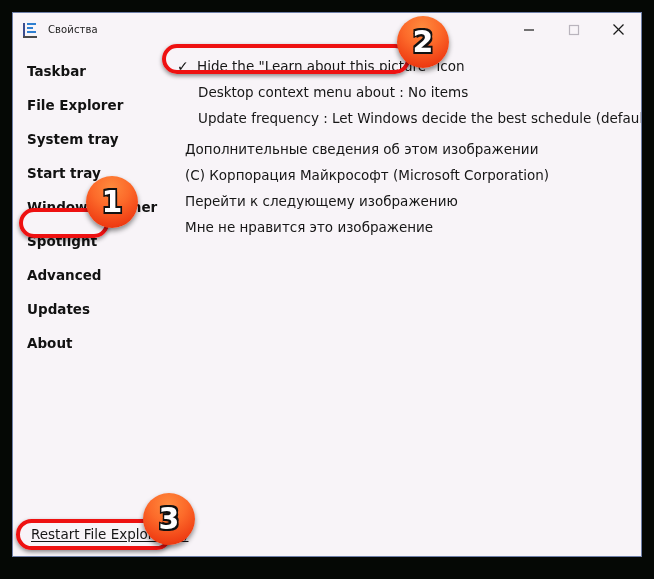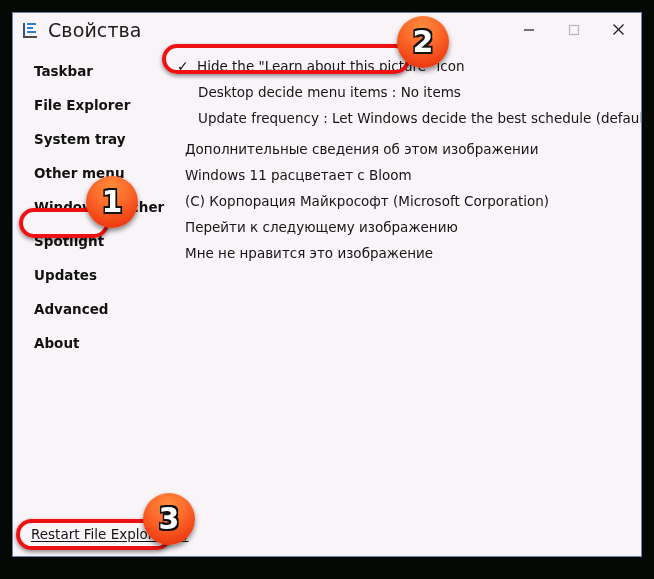--- a/index.html
+++ b/index.html
@@ -72,21 +72,21 @@
   #title-icon .l3 { top: 9px;  width: 9px; }
   #title-icon .base {
     position: absolute;
     left: 0; top: 14px;
     width: 14px; height: 2px;
     background: #4a4a4a;
   }
 
   #title-text {
     margin-left: 9px;
-    font-size: 19px;
+    font-size: 10px;
     color: #1c1c1c;
     letter-spacing: 0.1px;
     white-space: nowrap;
   }
 
   #window-controls {
     margin-left: auto;
     display: flex;
     height: 33px;
   }
@@ -116,21 +116,21 @@
     display: block;
     height: 34px;
     line-height: 34px;
     padding-left: 14px;
     font-size: 13.5px;
     font-weight: bold;
     color: #121212;
     white-space: nowrap;
     position: relative;
   }
-  .nav-item .nav-label { display: inline-block; margin-left: 7px; }
+  .nav-item .nav-label { display: inline-block; }
   .nav-item.selected .nav-label {
     text-underline-offset: 2px;
   }
 
   
   #content {
     position: absolute;
     left: 152px;
     top: 33px;
     width: 478px;
@@ -275,62 +275,59 @@
       <div class="nav-item">
         <span class="nav-label">Taskbar</span>
       </div>
       <div class="nav-item">
         <span class="nav-label">File Explorer</span>
       </div>
       <div class="nav-item">
         <span class="nav-label">System tray</span>
       </div>
       <div class="nav-item">
-        <span class="nav-label">Other menu</span>
+        <span class="nav-label">Start tray</span>
       </div>
       <div class="nav-item">
         <span class="nav-label">Window switcher</span>
       </div>
       <div class="nav-item selected">
         <span class="nav-label">Spotlight</span>
       </div>
       <div class="nav-item">
+        <span class="nav-label">Advanced</span>
+      </div>
+      <div class="nav-item">
         <span class="nav-label">Updates</span>
-      </div>
-      <div class="nav-item">
-        <span class="nav-label">Advanced</span>
       </div>
       <div class="nav-item">
         <span class="nav-label">About</span>
       </div>
     </div>
 
     <div id="content">
 
       <div class="content-row checked">
         <span class="check-glyph">✓</span><span>Hide the "Learn about this picture" icon</span>
       </div>
 
       <div class="content-row indent">
-        <span>Desktop decide menu items : No items</span>
+        <span>Desktop context menu about : No items</span>
       </div>
 
       <div class="content-row indent">
         <span>Update frequency : Let Windows decide the best schedule (default)</span>
       </div>
 
       <div class="spacer-4"></div>
 
       <div class="content-row link">
         <span class="link-text">Дополнительные сведения об этом изображении</span>
       </div>
 
-      <div class="content-row link">
-        <span>Windows 11 расцветает с Bloom</span>
-      </div>
 
       <div class="content-row link">
         <span>(C) Корпорация Майкрософт (Microsoft Corporation)</span>
       </div>
 
       <div class="content-row link">
         <span class="link-text">Перейти к следующему изображению</span>
       </div>
 
 

